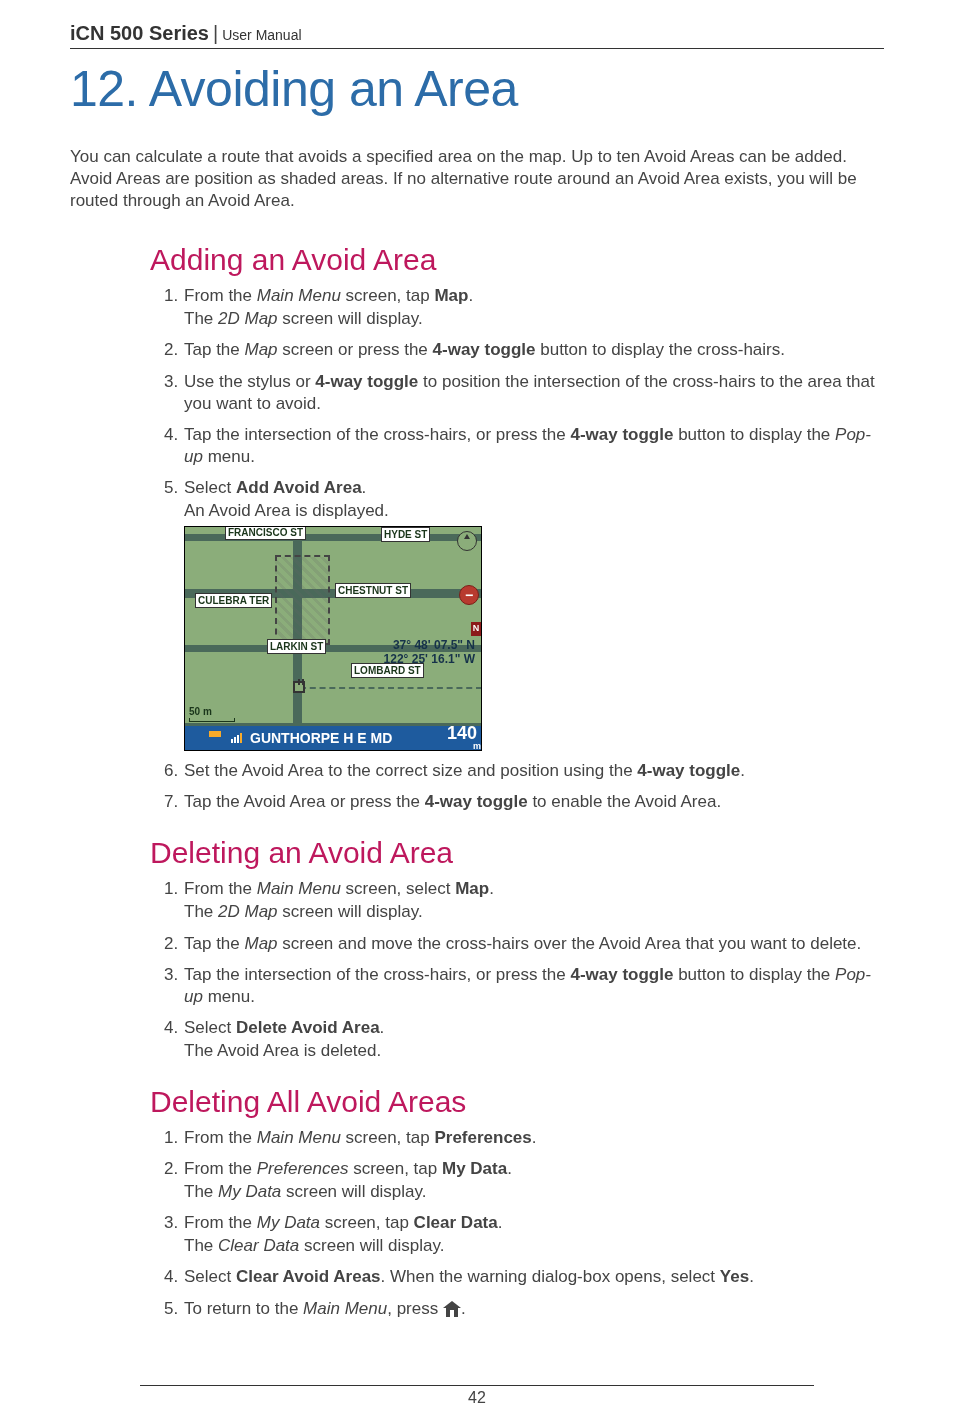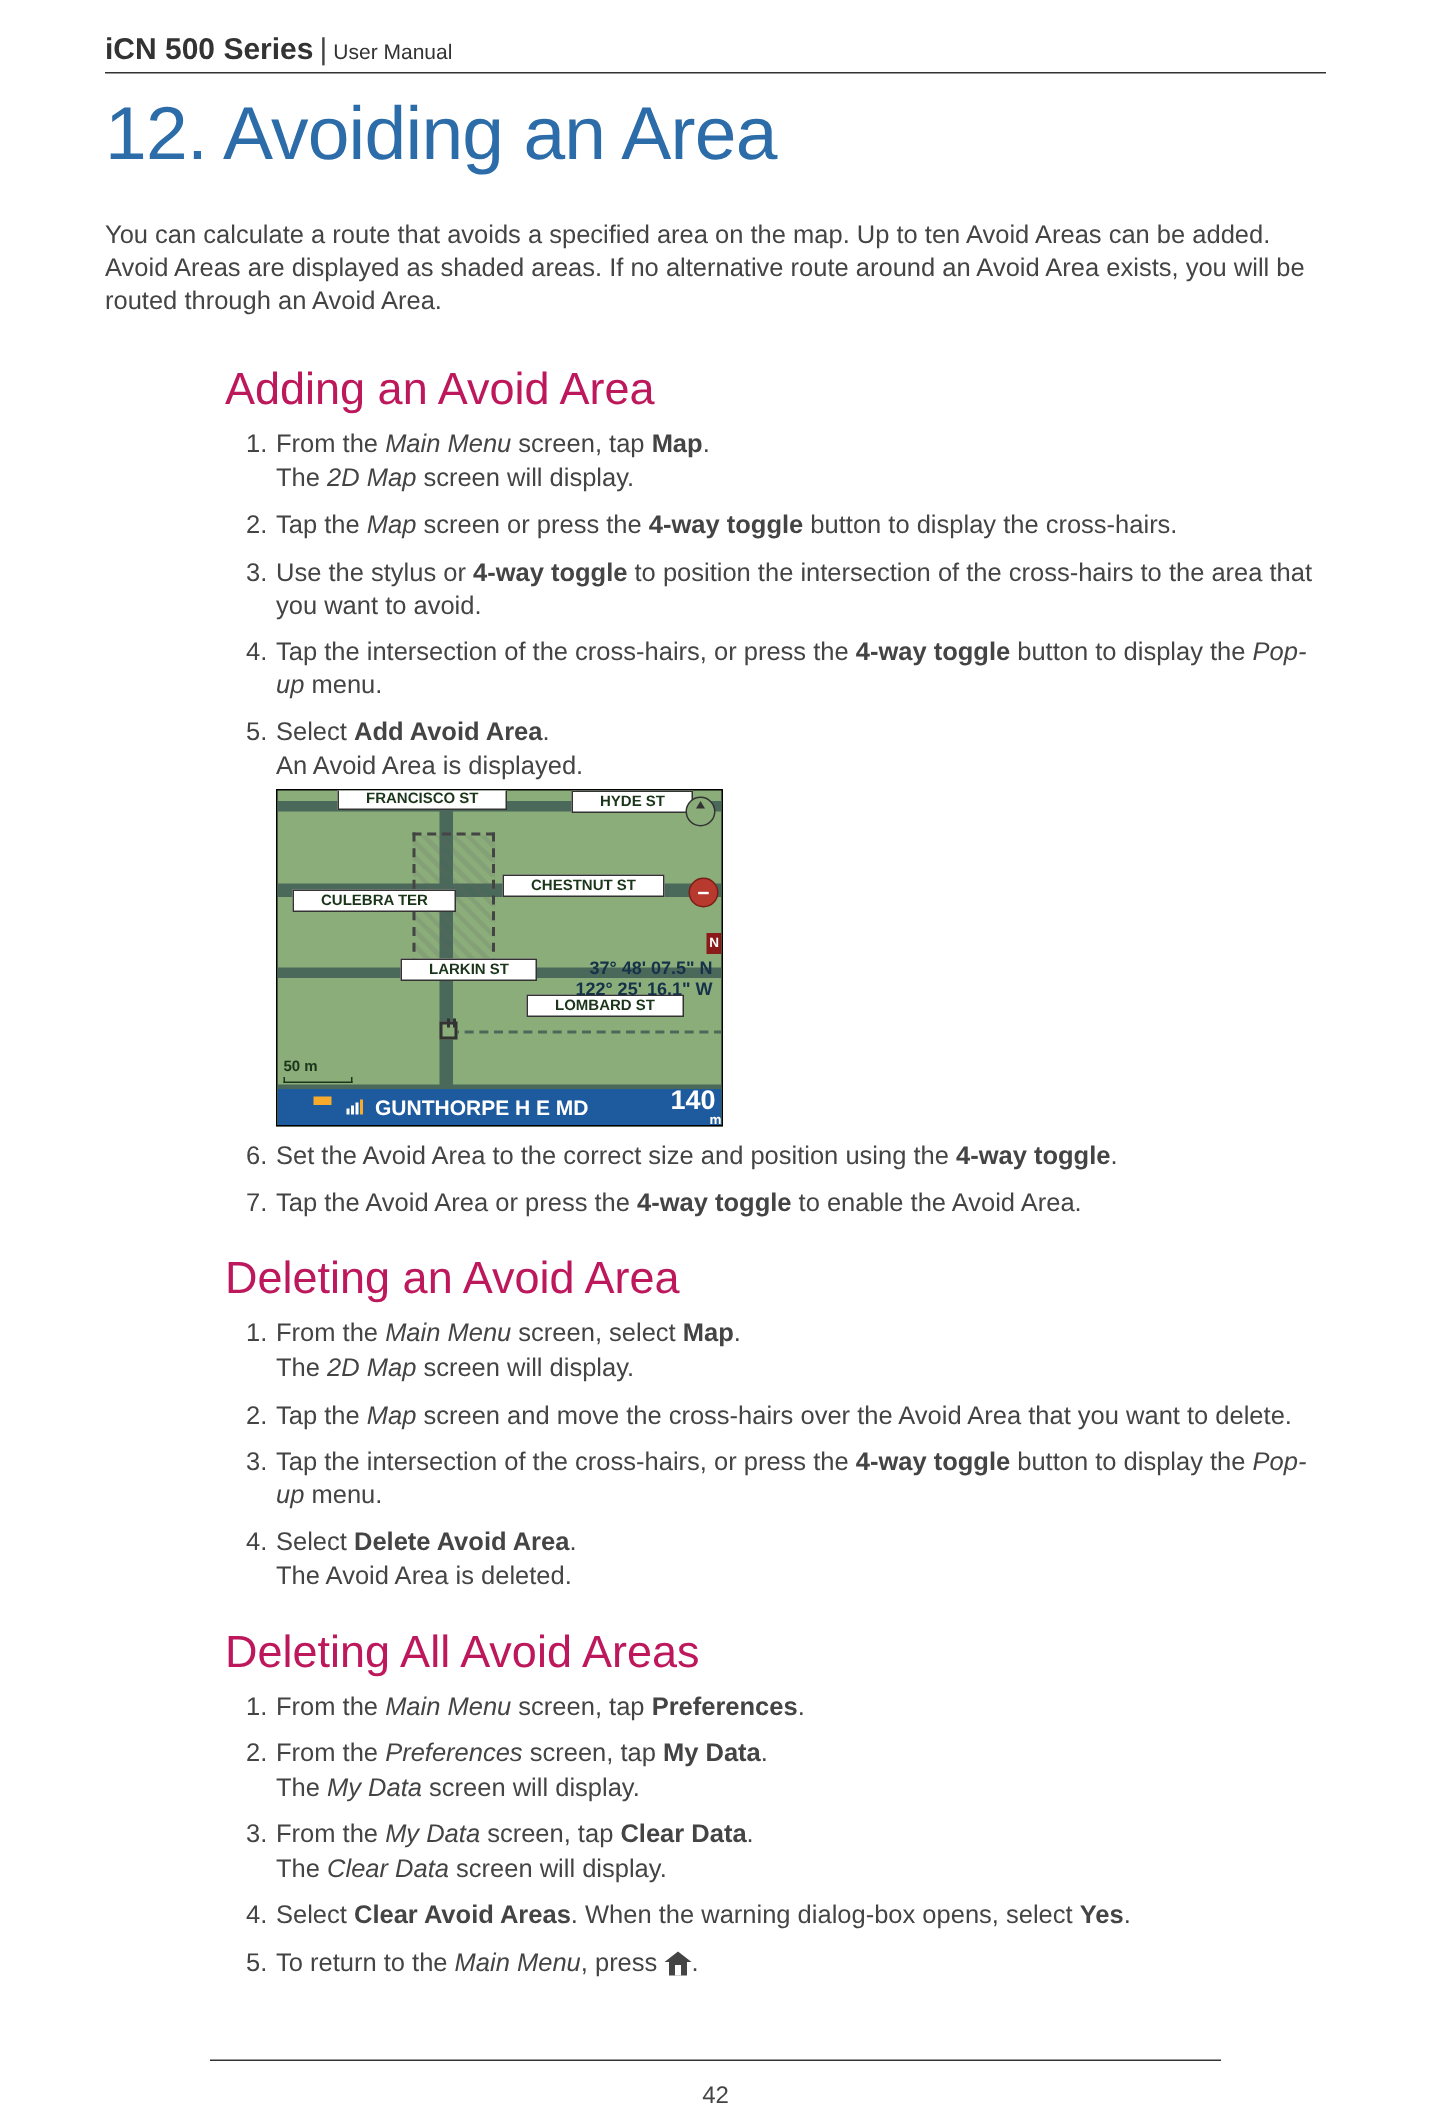--- a/index.html
+++ b/index.html
@@ -65,21 +65,21 @@
   }
   .road-h { position: absolute; left: 0; right: 0; background: #4a695a; }
   .road-v { position: absolute; top: 0; bottom: 24px; background: #4a695a; }
   .road-dash-h { position:absolute; left:115px; width:182px; top:160px; height:0; border-top:2px dashed #4a695a;}
   .street-label {
     position: absolute;
     background: #fff;
     border: 1px solid #333;
     font-size: 10px;
     font-weight: 700;
-    padding: 0 18px;
+    padding: 0 2px;
     white-space: nowrap;
     color:#1a351a;
   }
   .compass {
     position:absolute; top:4px; right:4px; width:20px; height:20px;
     border-radius:50%; border:1.5px solid #333; background:#8bad7a;
     display:flex; align-items:center; justify-content:center;
     font-size:9px; color:#333; font-weight:700;
   }
   .compass::after{content:""; position:absolute; top:2px; left:50%; transform:translateX(-50%); width:0; height:0; border-left:3px solid transparent; border-right:3px solid transparent; border-bottom:5px solid #333;}
@@ -115,36 +115,36 @@
   .bottom-bar .big{font-size:18px; line-height:1; text-align:right; padding-right:4px;}
   .bottom-bar .unit{font-size:9px; display:block; text-align:right; margin-top:-2px;}
   .home-icon{
     display:inline-block; width:18px; height:16px; position:relative; vertical-align:-3px;
   }
   .home-icon .roof{width:0;height:0;border-left:9px solid transparent;border-right:9px solid transparent;border-bottom:7px solid #444;position:absolute;top:0;left:0;}
   .home-icon .base{position:absolute;top:6px;left:3px;width:12px;height:10px;background:#444;}
   .home-icon .door{position:absolute;top:9px;left:7px;width:4px;height:7px;background:#fff;}
   .footer{
     position:absolute; bottom:8px; left:70px; right:70px;
-    border-top:1.5px solid #333; text-align:center; font-size:16px; padding-top:14px; color:#444;
+    border-top:1.5px solid #333; text-align:center; font-size:16px; padding-top:2px; color:#444;
   }
   .page{position:relative; height:1397px;}
 </style>
 </head>
 <body>
 <div class="page">
 
 <div class="page-header">
   <span class="bold">iCN 500 Series</span>
   <span class="sep">|</span>
   <span class="light">User Manual</span>
 </div>
 
 <h1 class="title">12. Avoiding an Area</h1>
-<p class="intro">You can calculate a route that avoids a specified area on the map. Up to ten Avoid Areas can be added. Avoid Areas are displayed as shaded areas. If no alternative route around an Avoid Area exists, you will be routed through an Avoid Area.</p>
+<p class="intro">You can calculate a route that avoids a specified area on the map. Up to ten Avoid Areas can be added. Avoid Areas are position as shaded areas. If no alternative route around an Avoid Area exists, you will be routed through an Avoid Area.</p>
 
 <div class="section">
   <h2 class="section-heading">Adding an Avoid Area</h2>
   <ol class="steps">
     <li><span class="num">1.</span><span class="body">From the <span class="italic">Main Menu</span> screen, tap <span class="boldtxt">Map</span>.</span><span class="sub">The <span class="italic">2D Map</span> screen will display.</span></li>
     <li><span class="num">2.</span><span class="body">Tap the <span class="italic">Map</span> screen or press the <span class="boldtxt">4-way toggle</span> button to display the cross-hairs.</span></li>
     <li><span class="num">3.</span><span class="body">Use the stylus or <span class="boldtxt">4-way toggle</span> to position the intersection of the cross-hairs to the area that you want to avoid.</span></li>
     <li><span class="num">4.</span><span class="body">Tap the intersection of the cross-hairs, or press the <span class="boldtxt">4-way toggle</span> button to display the <span class="italic">Pop-up</span> menu.</span></li>
     <li><span class="num">5.</span><span class="body">Select <span class="boldtxt">Add Avoid Area</span>.</span><span class="sub">An Avoid Area is displayed.</span>
       

